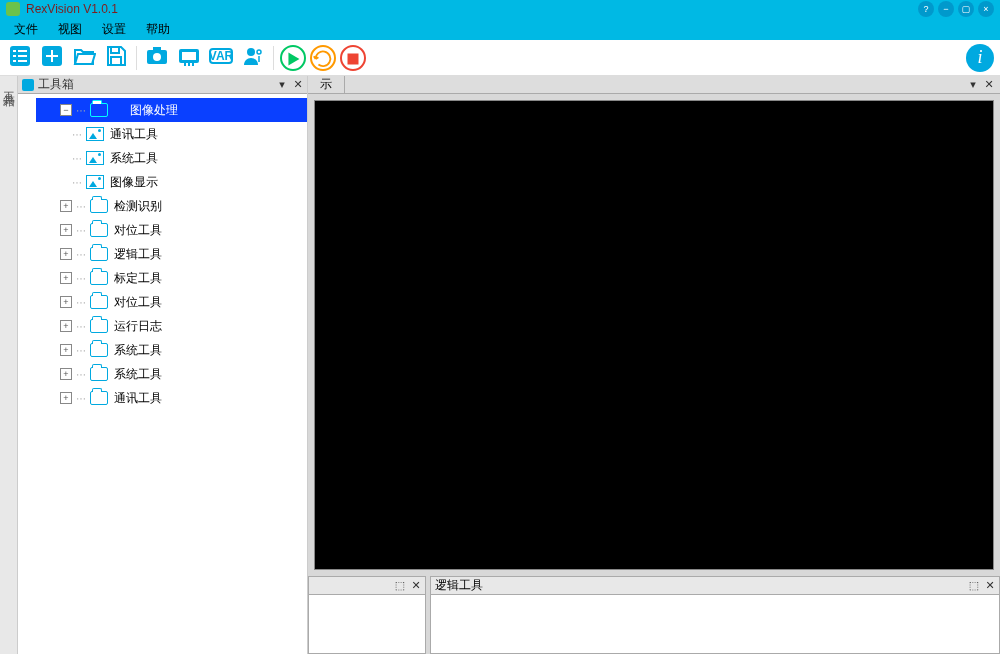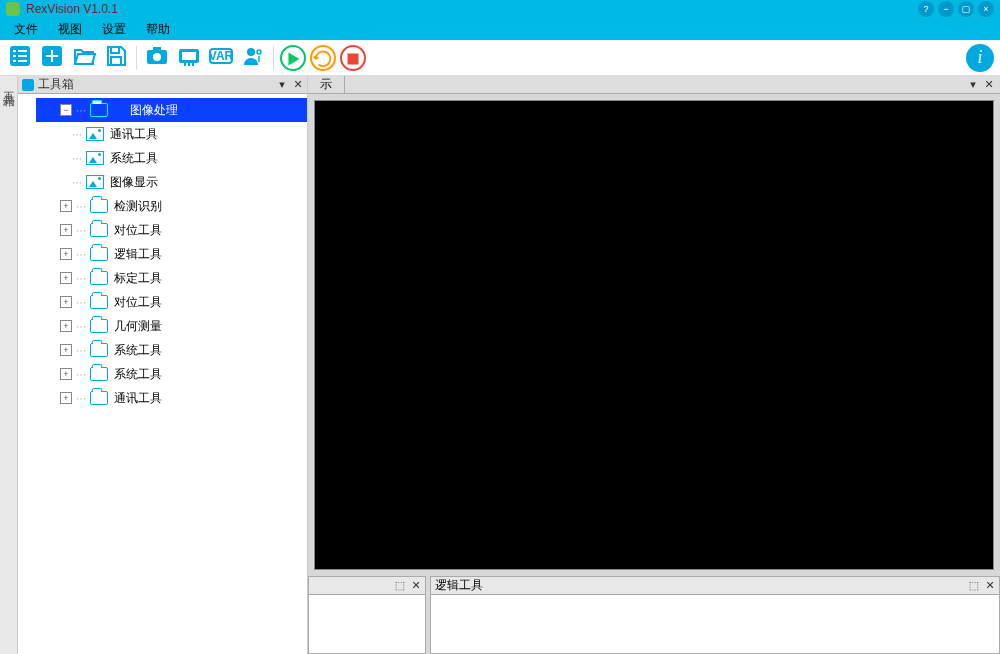--- a/index.html
+++ b/index.html
@@ -254,21 +254,21 @@
             <span class="foldericn"></span>
           </span>
           <span>对位工具</span>
         </div>
         <div class="tree-row indent0" style="padding-left: 24px;">
           <span class="expander">+</span>
           <span class="dots">⋯</span>
           <span class="node-icon">
             <span class="foldericn"></span>
           </span>
-          <span>几何测量</span>
+          <span>运行日志</span>
         </div>
         <div class="tree-row indent0" style="padding-left: 24px;">
           <span class="expander">+</span>
           <span class="dots">⋯</span>
           <span class="node-icon">
             <span class="foldericn"></span>
           </span>
           <span>系统工具</span>
         </div>
         <div class="tree-row indent0" style="padding-left: 24px;">

